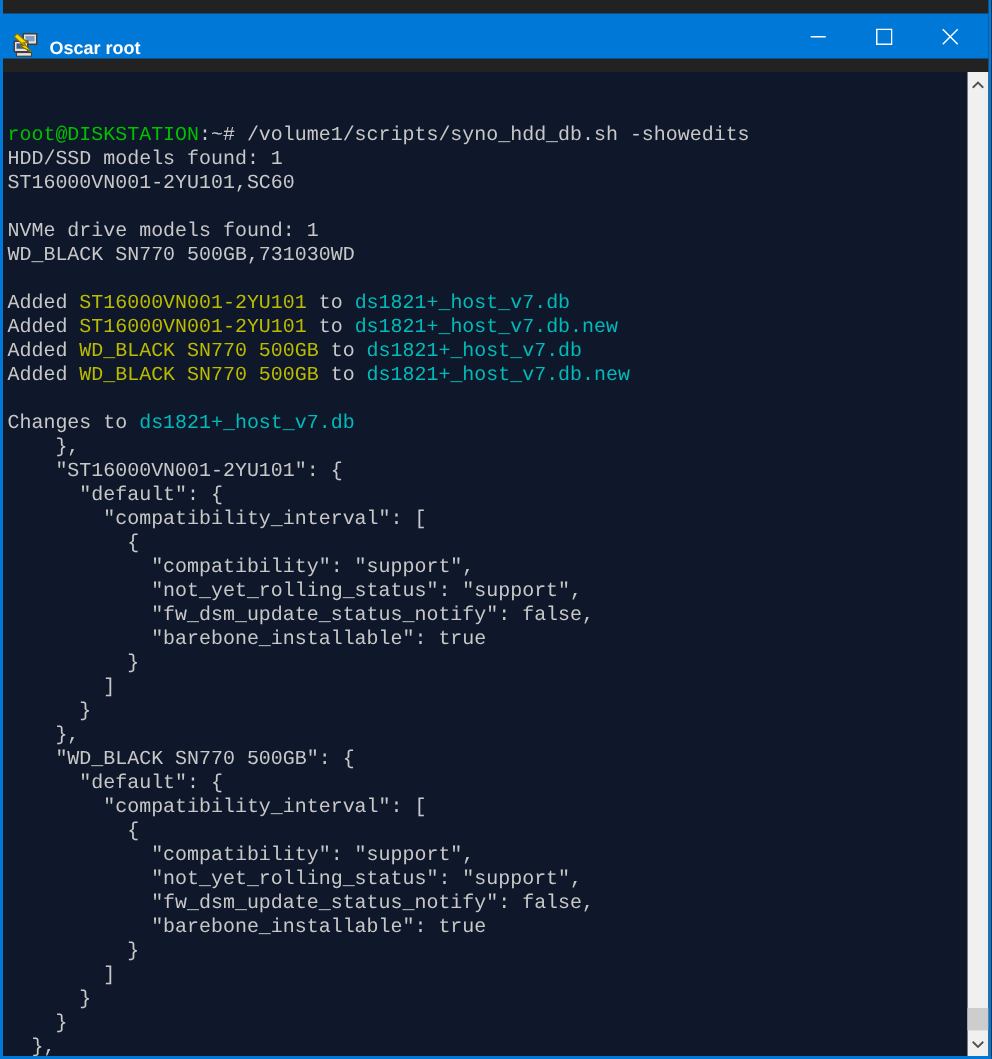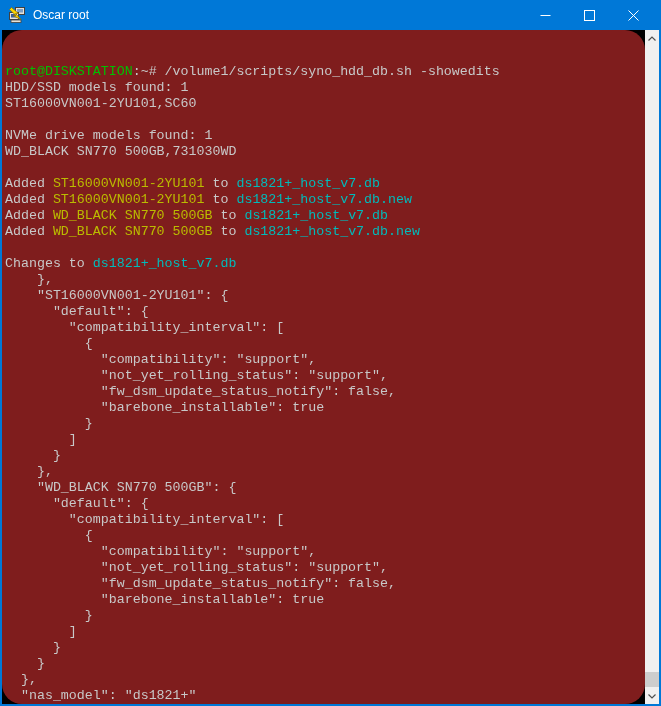--- a/index.html
+++ b/index.html
@@ -7,47 +7,47 @@
   .window {
     width:661px; height:706px;
     border:2px solid #0078d7; border-top:none;
     display:flex; flex-direction:column;
     font-family:"Liberation Sans", sans-serif;
     overflow:hidden;
   }
   .titlebar {
     height:30px; flex:0 0 30px;
     background:#0078d7;
-    margin:0 -2px; 
-    display:flex; align-items:center;
+    margin:9px -2px; 
+    display:flex; align-items:flex-end;
     color:#fff;
+    font-weight:bold;
   }
   .app-icon { width:18px; height:18px; margin-left:8px; flex:0 0 18px; }
   .title { font-size:12px; margin-left:7px; flex:1 1 auto; white-space:nowrap; }
   .controls { display:flex; height:30px; padding-right:6px; }
   .ctl {
     width:44px; height:30px;
     display:flex; align-items:center; justify-content:center;
     color:#fff; cursor:default;
   }
   .body {
     flex:1 1 auto;
     display:flex; flex-direction:row;
     background:#000;
     min-height:0;
   }
   .terminal {
     flex:1 1 auto;
-    background:#7f1d1d;
+    background:#0f172a;
     padding:2px 8px 0 3px;
     font-family:"Liberation Mono", monospace;
     font-size:13.3px; line-height:16px;
     overflow:hidden;
     white-space:pre;
-    border-radius:20px;
   }
   .t-line { height:16px; white-space:pre; }
   .scrollbar {
     flex:0 0 14px; width:14px;
     background:#f0f0f0;
     display:flex; flex-direction:column;
   }
   .sb-btn {
     height:16px; flex:0 0 16px;
     display:flex; align-items:center; justify-content:center;

